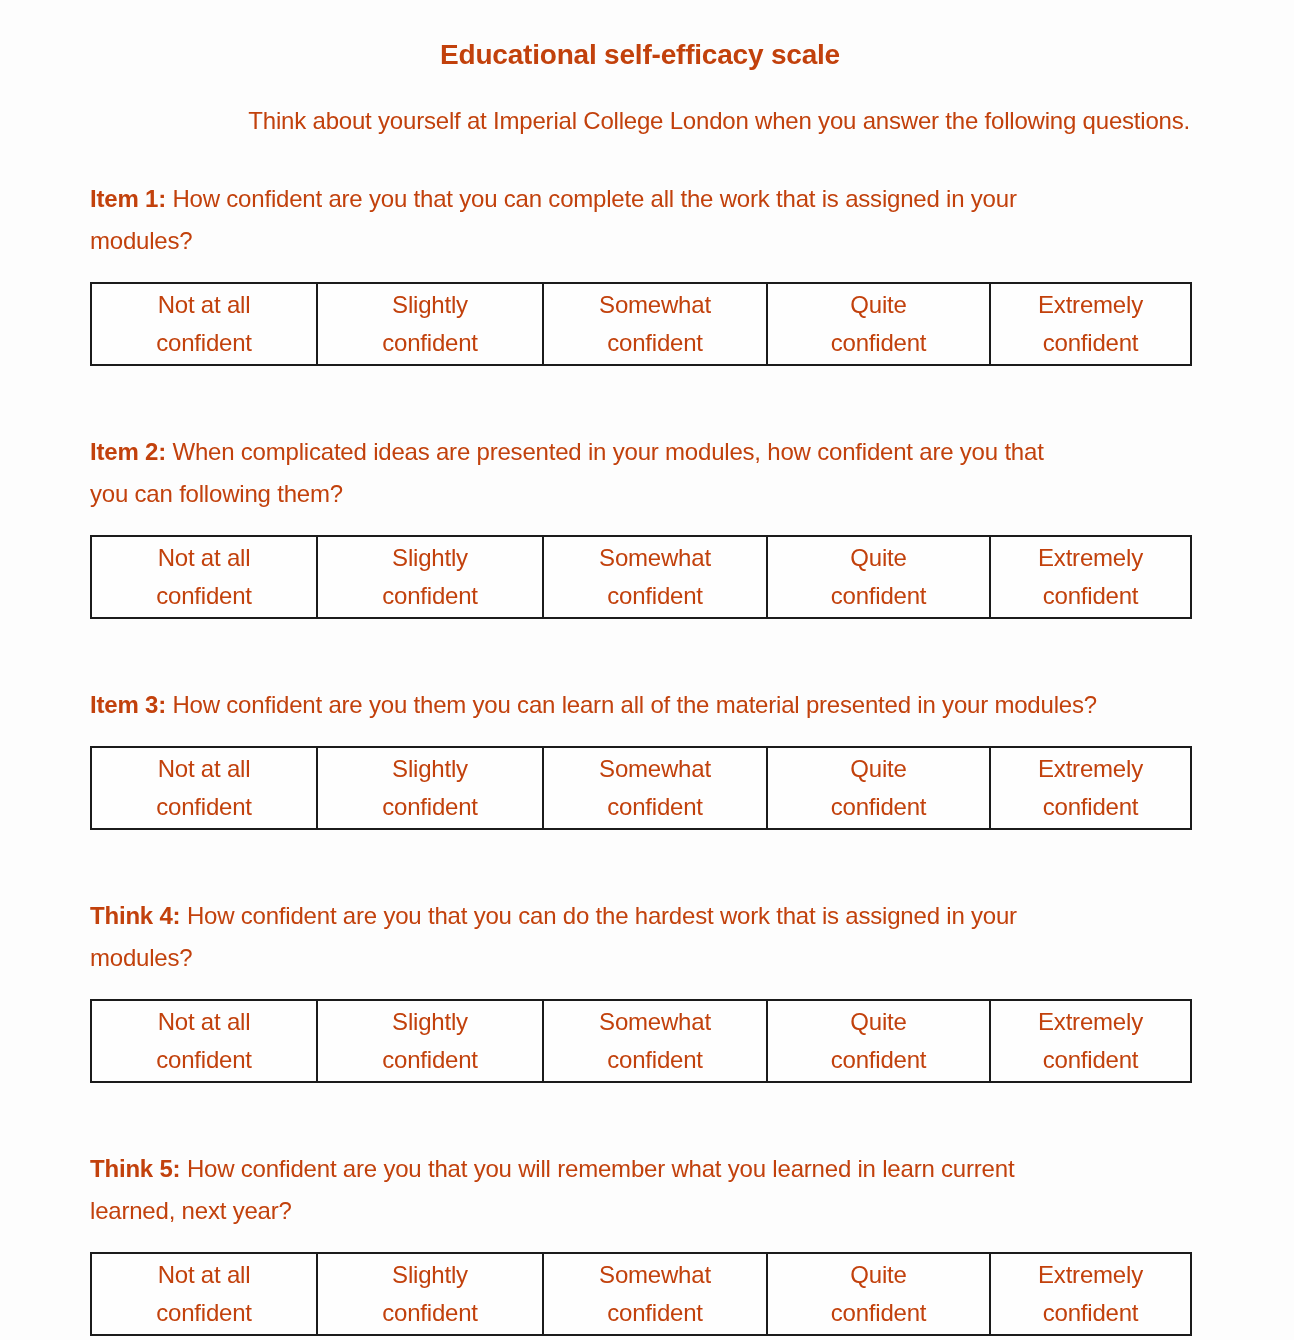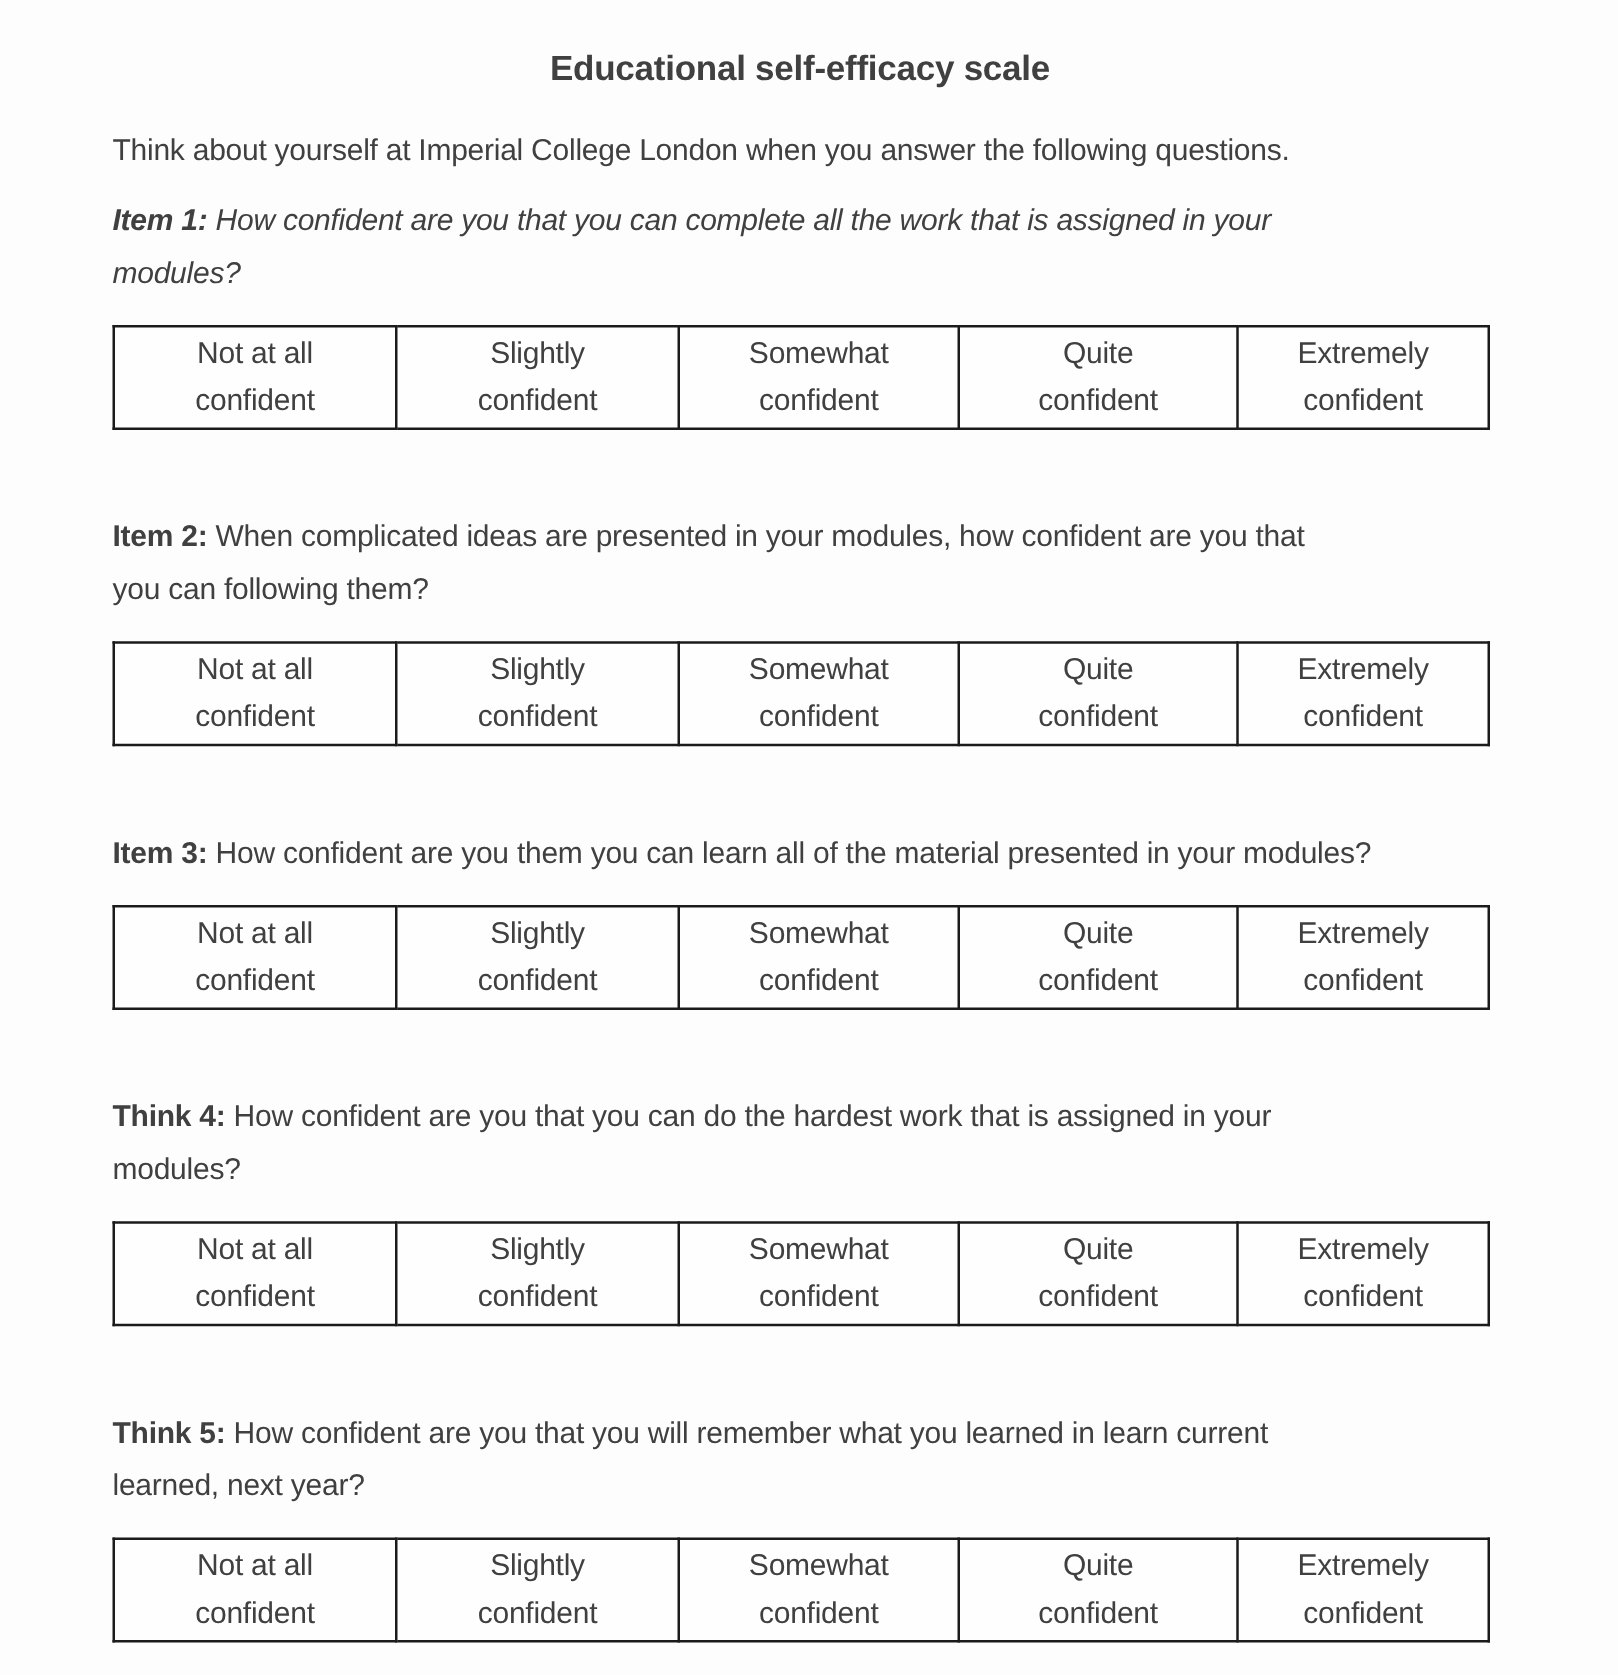--- a/index.html
+++ b/index.html
@@ -3,42 +3,43 @@
 <meta charset="utf-8">
 <style>
   html, body { margin: 0; padding: 0; background: #ffffff; }
   .page {
     width: 1294px;
     height: 1340px;
     box-sizing: border-box;
     padding: 38px 104px 0 90px;
     background: #fdfdfd;
     font-family: "Liberation Sans", sans-serif;
-    color: #404040;
+    color: #c2410c;
     letter-spacing: -0.2px;
     overflow: hidden;
   }
   .title {
     margin: 0;
     text-align: center;
     font-size: 28px;
     font-weight: bold;
     line-height: 34px;
   }
   .intro {
     margin: 28px 0 0 0;
     font-size: 24px;
     line-height: 42px;
+    text-align: right;
   }
   .question {
     margin: 65px 0 0 0;
     font-size: 24px;
     line-height: 42px;
   }
-  .question.first { margin-top: 14px; font-style: italic; }
+  .question.first { margin-top: 36px; }
   .qline { display: block; white-space: nowrap; }
   .item-label { font-weight: bold; }
   table.scale {
     border-collapse: collapse;
     margin-top: 20px;
     width: 1100px;
     table-layout: fixed;
   }
   table.scale td {
     border: 2px solid #1b1b1b;

